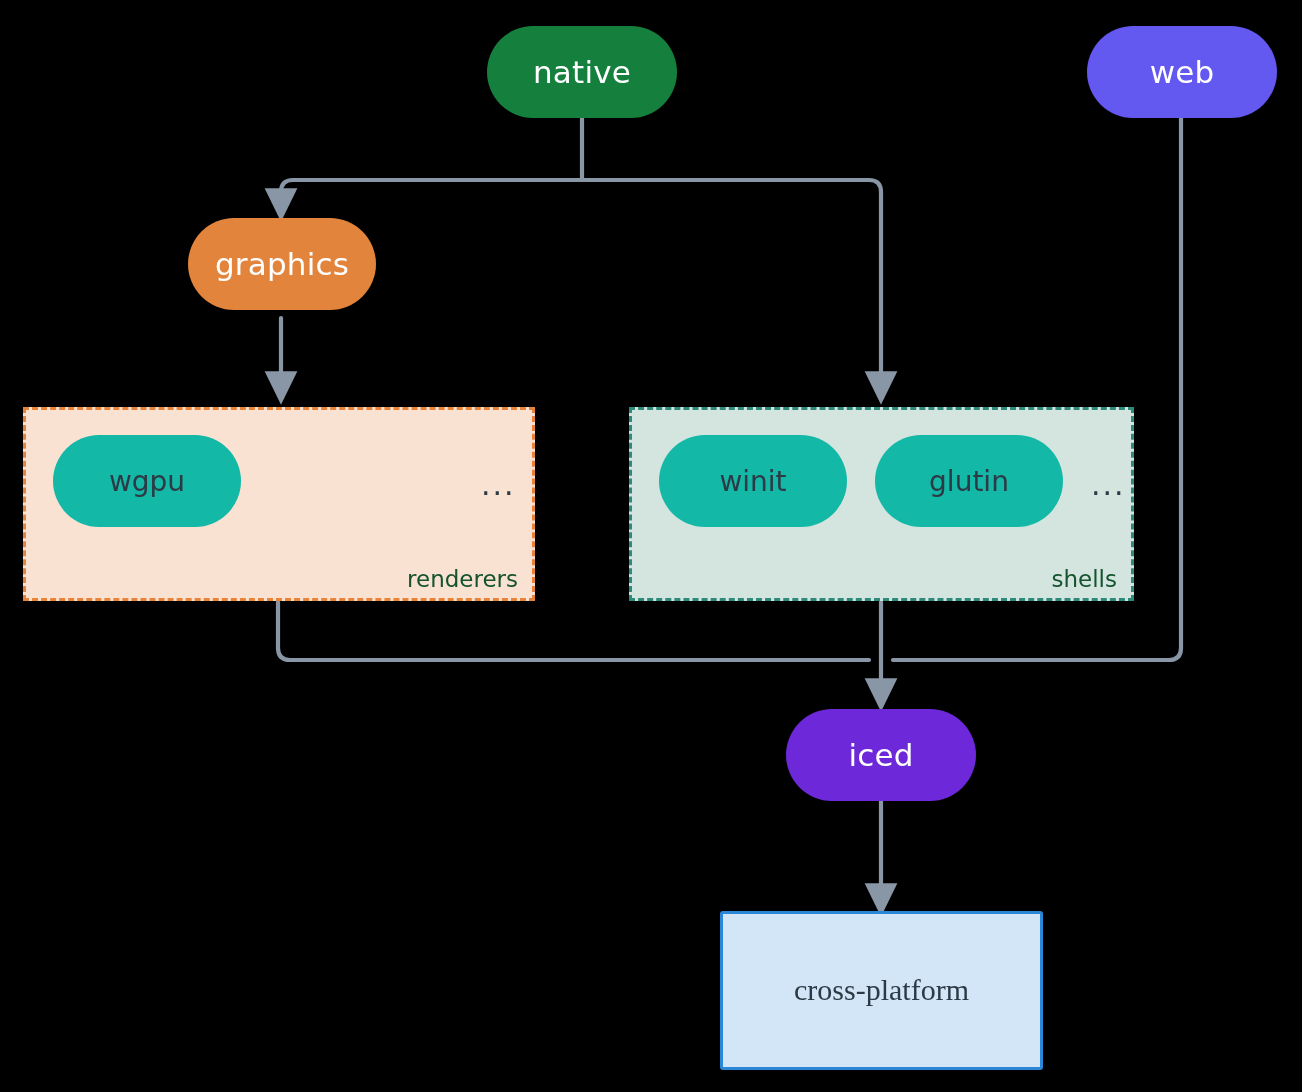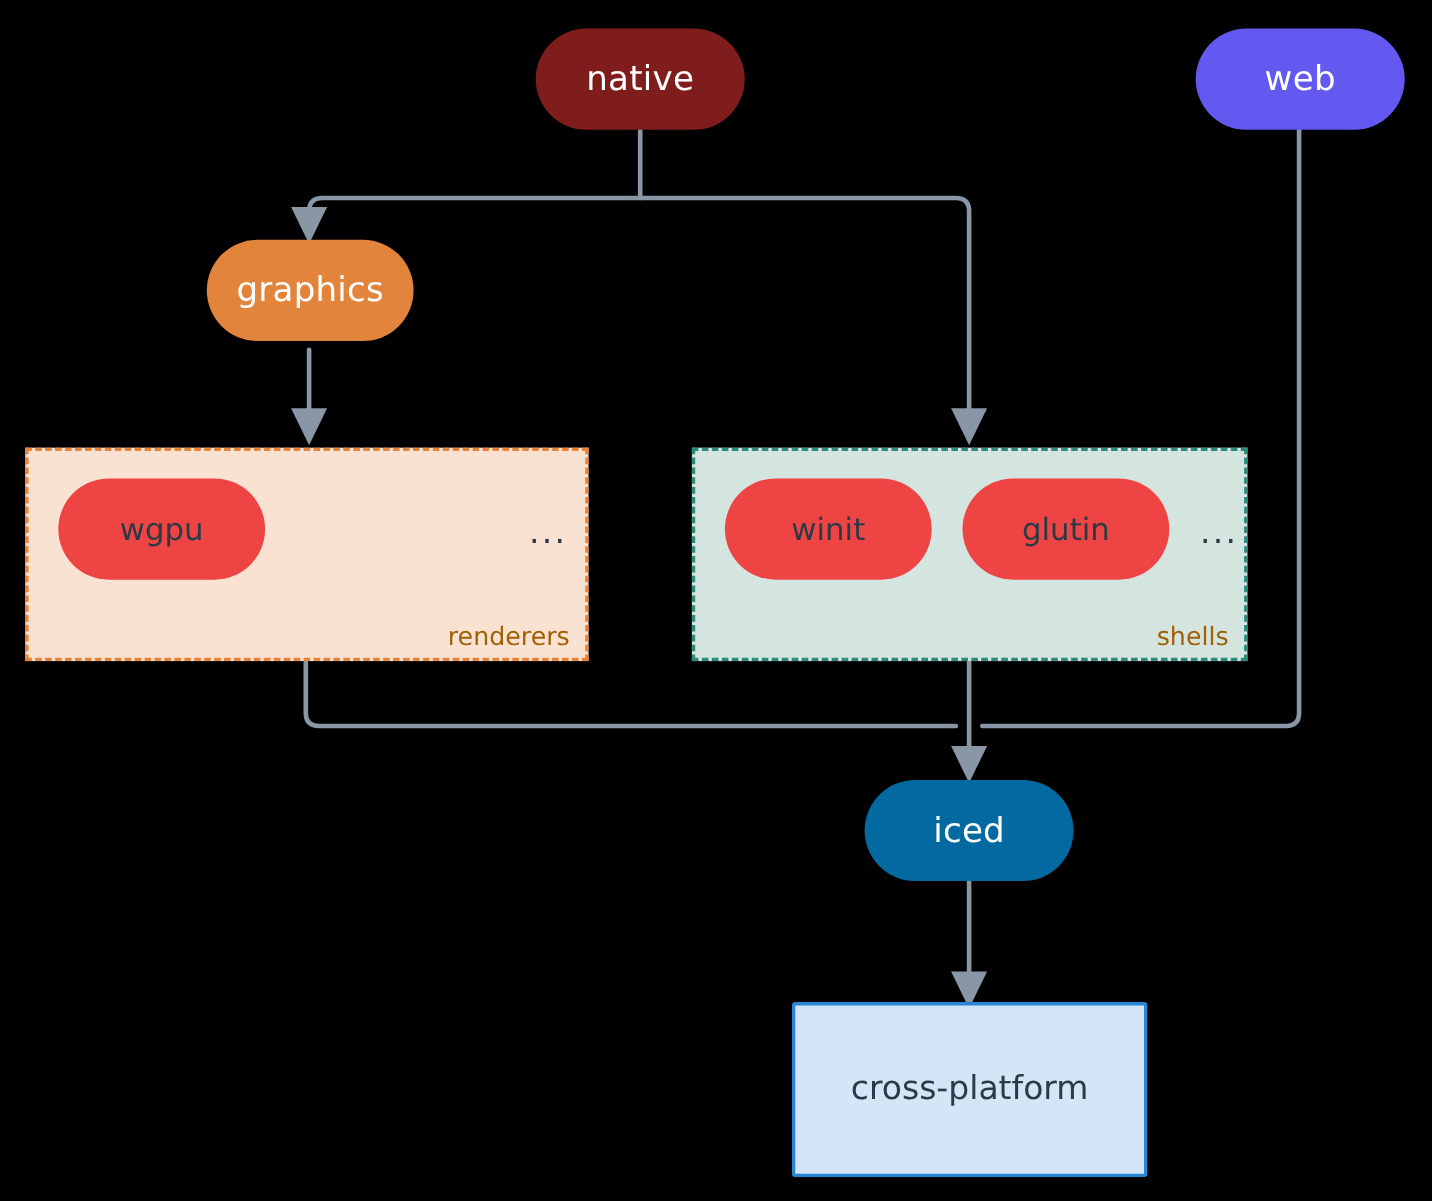--- a/index.html
+++ b/index.html
@@ -38,46 +38,47 @@
   }
   .group-box {
     position: absolute;
     box-sizing: border-box;
   }
   .group-label {
     position: absolute;
     right: 14px;
     bottom: 6px;
     font-size: 23px;
-    color: #a16207;
+    color: #14532d;
   }
   .sub-pill {
     position: absolute;
     display: flex;
     align-items: center;
     justify-content: center;
-    background: #ef4444;
+    background: #14b8a6;
     border-radius: 999px;
     color: #2b3a45;
     font-size: 28px;
     box-sizing: border-box;
   }
   .ellipsis {
     position: absolute;
     color: #2b3a45;
     font-size: 30px;
     line-height: 1;
     letter-spacing: 2px;
   }
   .rect-node {
     border-radius: 3px;
     color: #2b3a45;
     font-size: 30px;
     line-height: 1.55;
     flex-direction: column;
+    font-family: Liberation Serif, serif;
   }
 </style>
 </head>
 <body>
 
 <div id="diagram-root">
 
   <svg id="edge-layer" viewBox="0 0 1302 1092" xmlns="http://www.w3.org/2000/svg">
     <defs>
       <marker id="arrowhead" markerWidth="9" markerHeight="9" refX="5.2" refY="4.5" orient="auto" markerUnits="strokeWidth">
@@ -98,21 +99,21 @@
       <path d="M278,602 L278,648 Q278,660 290,660 L869,660"></path>
 
       <path d="M1181,118 L1181,648 Q1181,660 1169,660 L893,660"></path>
 
       <path d="M881,602 L881,700" marker-end="url(#arrowhead)"></path>
 
       <path d="M881,800 L881,905" marker-end="url(#arrowhead)"></path>
     </g>
   </svg>
 
-  <div class="node pill-node" style="left:487px; top:26px; width:190px; height:92px; background:#7f1d1d;">
+  <div class="node pill-node" style="left:487px; top:26px; width:190px; height:92px; background:#15803d;">
     <span>native</span>
   </div>
 
   <div class="node pill-node" style="left:1087px; top:26px; width:190px; height:92px; background:#6358F0;justify-content:center;">
     <span>web</span>
   </div>
 
   <div class="node pill-node" style="left:188px; top:218px; width:188px; height:92px; background:#E2843C;align-items:center;">
     <span>graphics</span>
   </div>
@@ -131,21 +132,21 @@
     <div class="sub-pill" style="left:243px; top:25px; width:188px; height:92px;">
       <span>glutin</span>
     </div>
     <div class="sub-pill" style="left:27px; top:25px; width:188px; height:92px;">
       <span>winit</span>
     </div>
     <div class="ellipsis" style="left:459px; top:60px;">...</div>
     <div class="group-label">shells</div>
   </div>
 
-  <div class="node pill-node" style="left:786px; top:709px; width:190px; height:92px; background:#0369a1;">
+  <div class="node pill-node" style="left:786px; top:709px; width:190px; height:92px; background:#6d28d9;">
     <span>iced</span>
   </div>
 
   <div class="node rect-node" style="left:720px; top:911px; width:323px; height:159px;
               background:#D3E6F7; border:3px solid #2A87D8;">
     <span>cross-platform</span>
   </div>
 
 </div>
 

